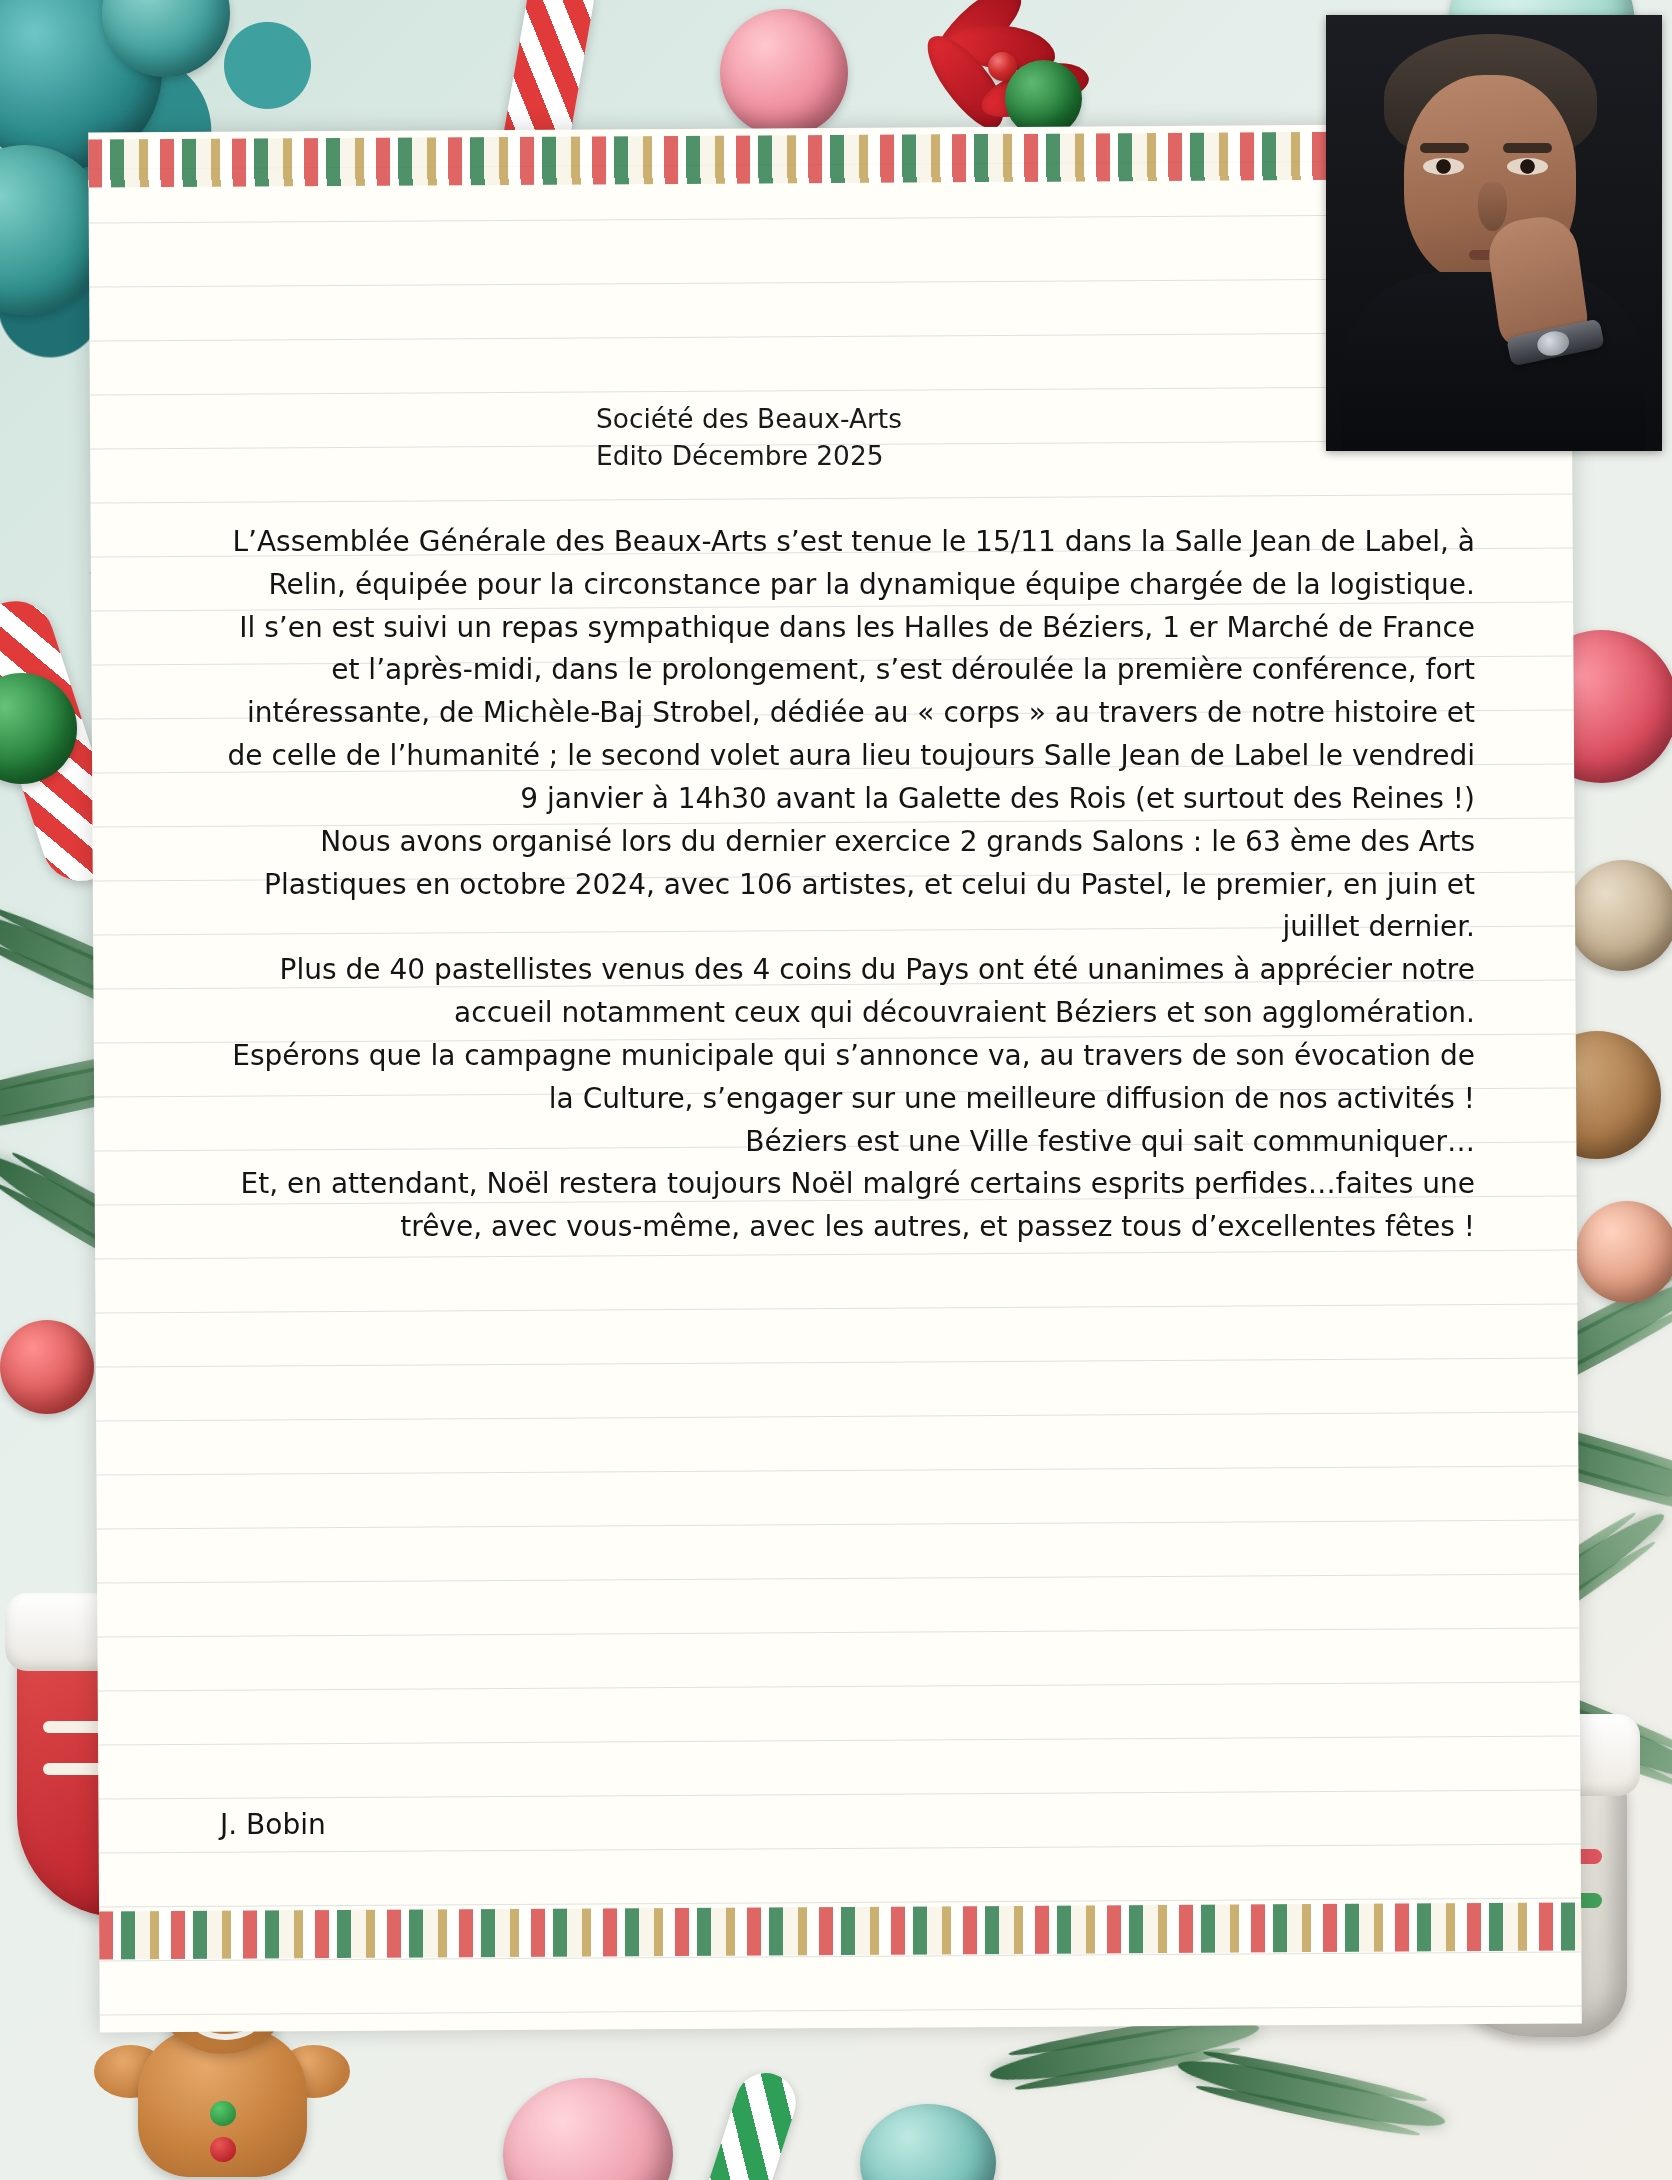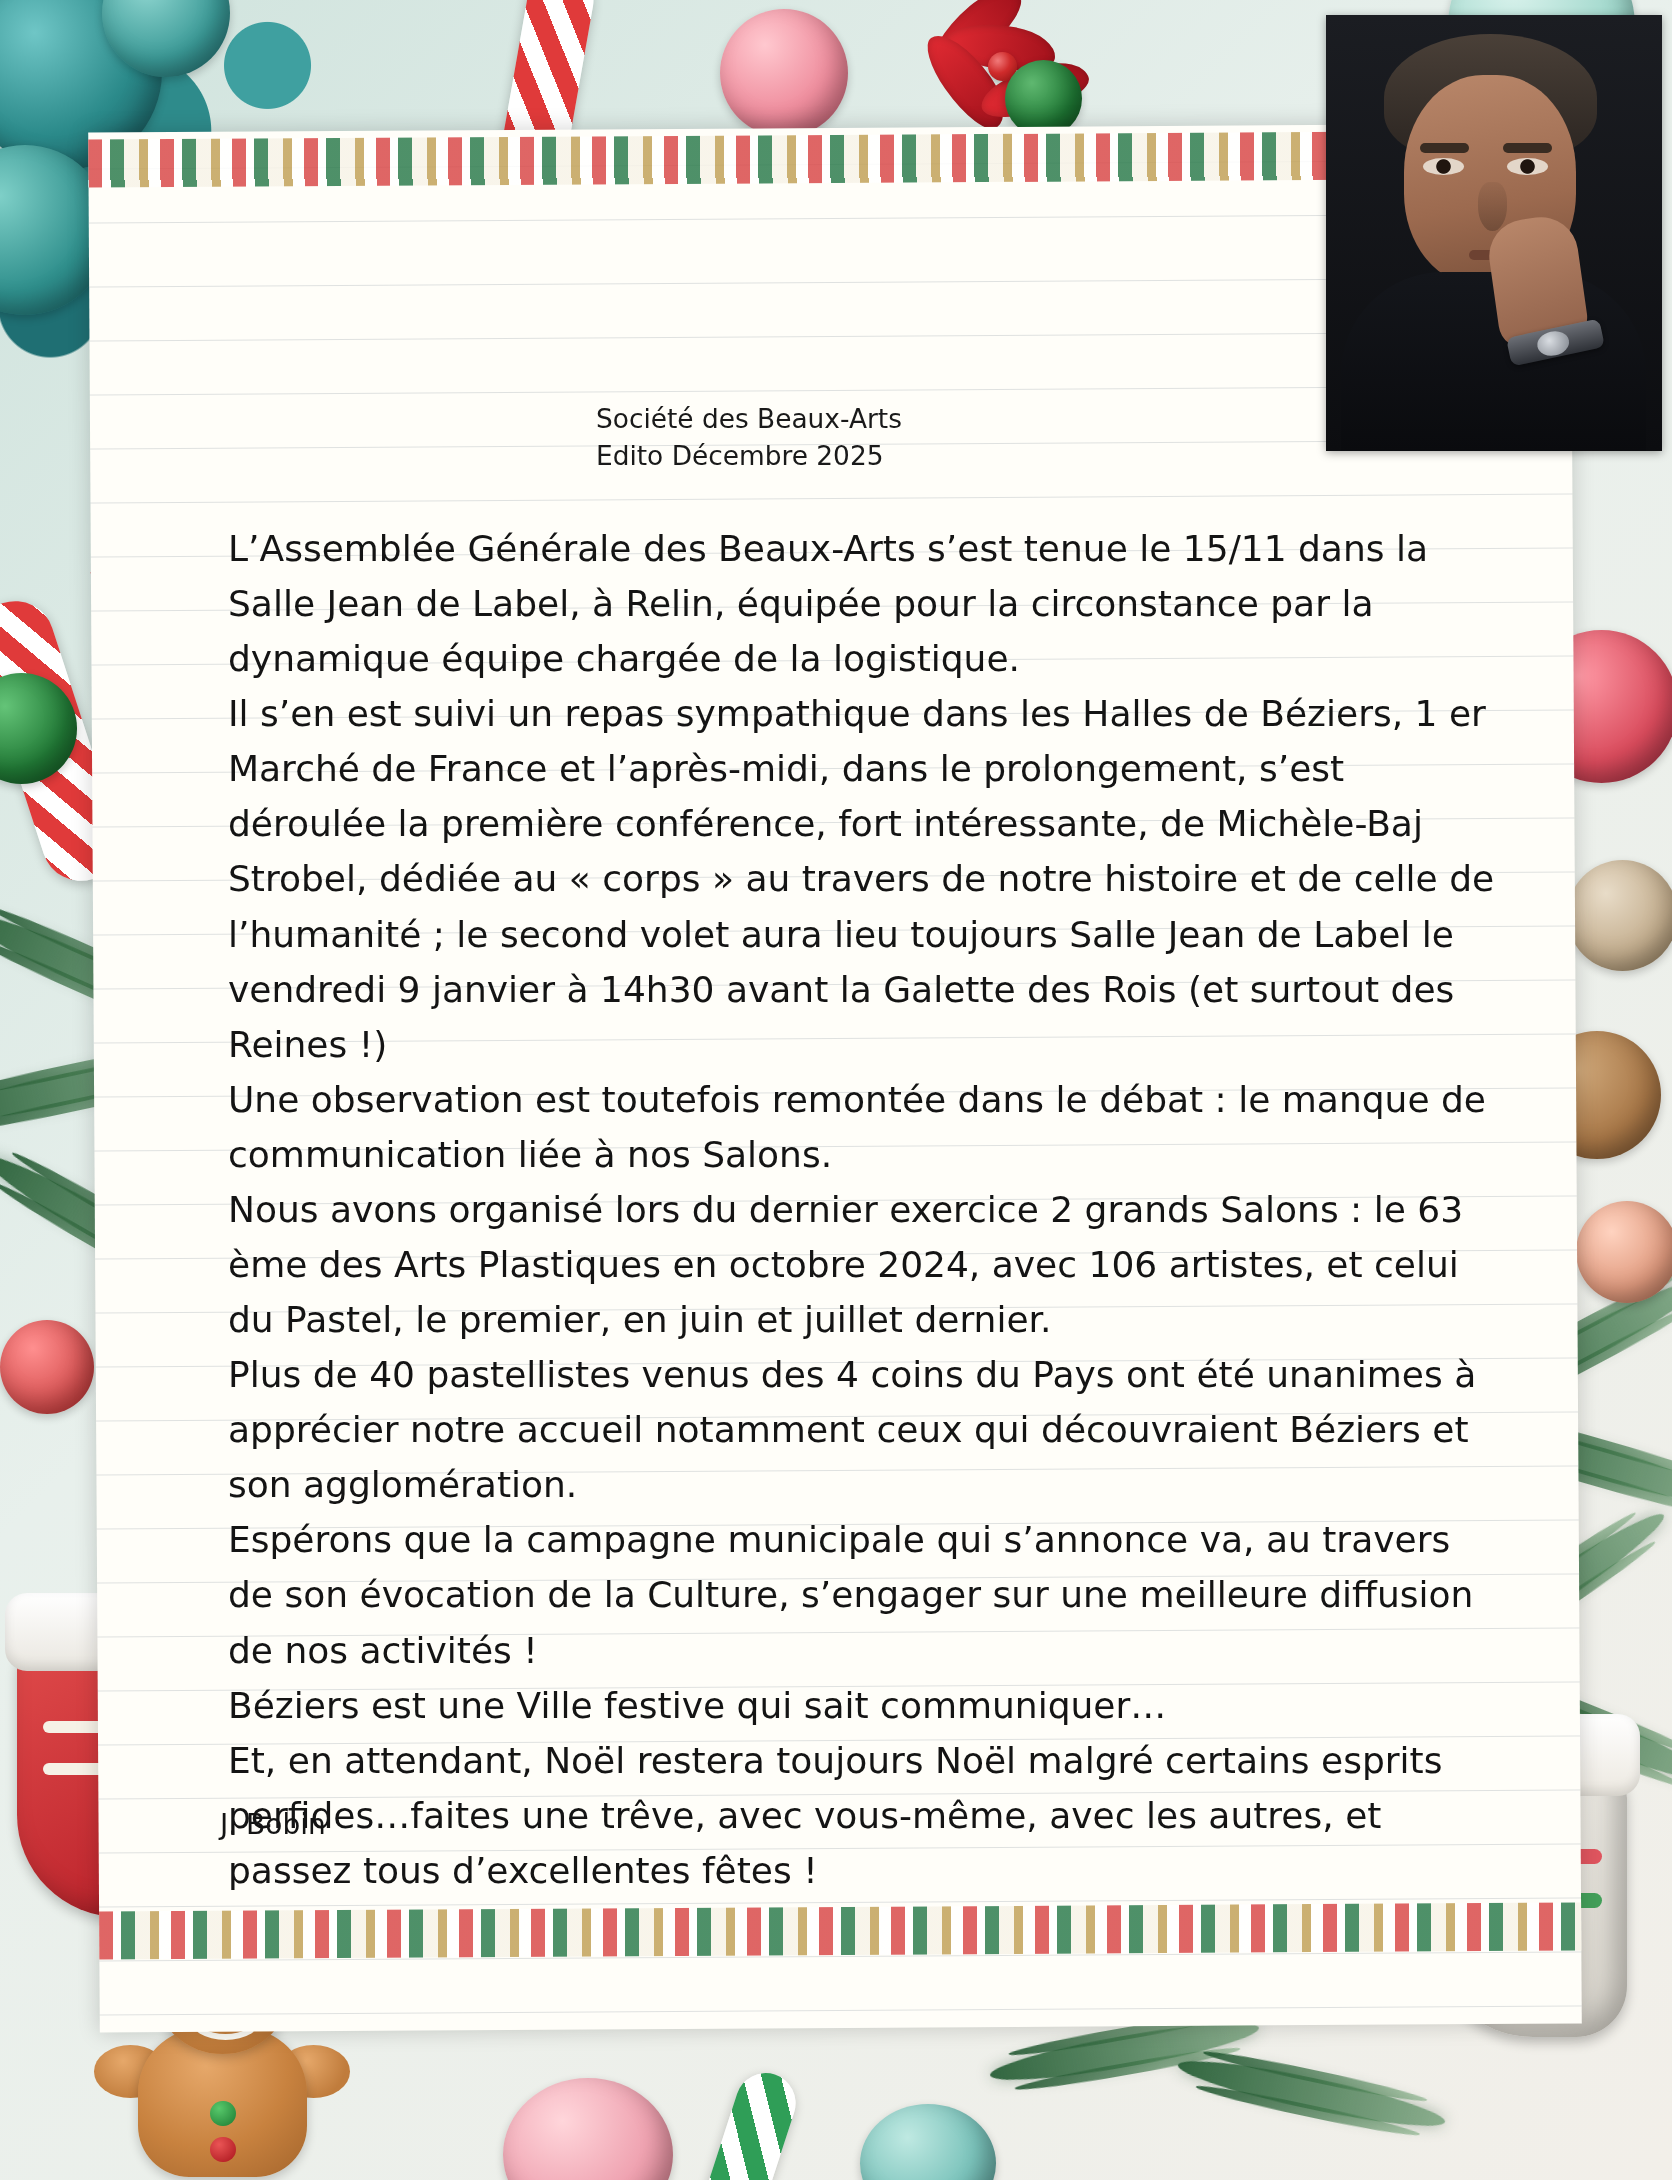--- a/index.html
+++ b/index.html
@@ -306,26 +306,27 @@
     left: 596px;
     top: 400px;
     width: 596px;
     font-size: 26.4px;
     line-height: 1.42;
     color: #1a1a1a;
     white-space: pre-line;
   }
   .letter-body {
     position: absolute;
-    left: 228px;
+    left: 206px;
     top: 521px;
     width: 1269px;
-    font-size: 36px;
+    font-size: 28px;
     line-height: 1.53;
     color: #141414;
+    text-align: right;
   }
   .letter-body p {
     margin: 0;
   }
   .signature {
     position: absolute;
     left: 220px;
     top: 1808px;
     font-size: 28px;
     color: #141414;
@@ -457,21 +458,20 @@
     <div class="p-hand"></div>
     <div class="p-watch"></div>
   </div>
 
   <div class="letter-head">Société des Beaux-Arts
 Edito Décembre 2025</div>
 
   <div class="letter-body">
     <p>L’Assemblée Générale des Beaux-Arts s’est tenue le 15/11 dans la Salle Jean de Label, à Relin, équipée pour la circonstance par la dynamique équipe chargée de la logistique.</p>
     <p>Il s’en est suivi un repas sympathique dans les Halles de Béziers, 1 er Marché de France et l’après-midi, dans le prolongement, s’est déroulée la première conférence, fort intéressante, de Michèle-Baj Strobel, dédiée au « corps » au travers de notre histoire et de celle de l’humanité ; le second volet aura lieu toujours Salle Jean de Label le vendredi 9 janvier à 14h30 avant la Galette des Rois (et surtout des Reines !)</p>
-    <p>Une observation est toutefois remontée dans le débat : le manque de communication liée à nos Salons.</p>
     <p>Nous avons organisé lors du dernier exercice 2 grands Salons : le 63 ème des Arts Plastiques en octobre 2024, avec 106 artistes, et celui du Pastel, le premier, en juin et juillet dernier.</p>
     <p>Plus de 40 pastellistes venus des 4 coins du Pays ont été unanimes à apprécier notre accueil notamment ceux qui découvraient Béziers et son agglomération.</p>
     <p>Espérons que la campagne municipale qui s’annonce va, au travers de son évocation de la Culture, s’engager sur une meilleure diffusion de nos activités !</p>
     <p>Béziers est une Ville festive qui sait communiquer…</p>
     <p>Et, en attendant, Noël restera toujours Noël malgré certains esprits perfides…faites une trêve, avec vous-même, avec les autres, et passez tous d’excellentes fêtes !</p>
   </div>
 
   <div class="signature">J. Bobin</div>
 </div>
 

